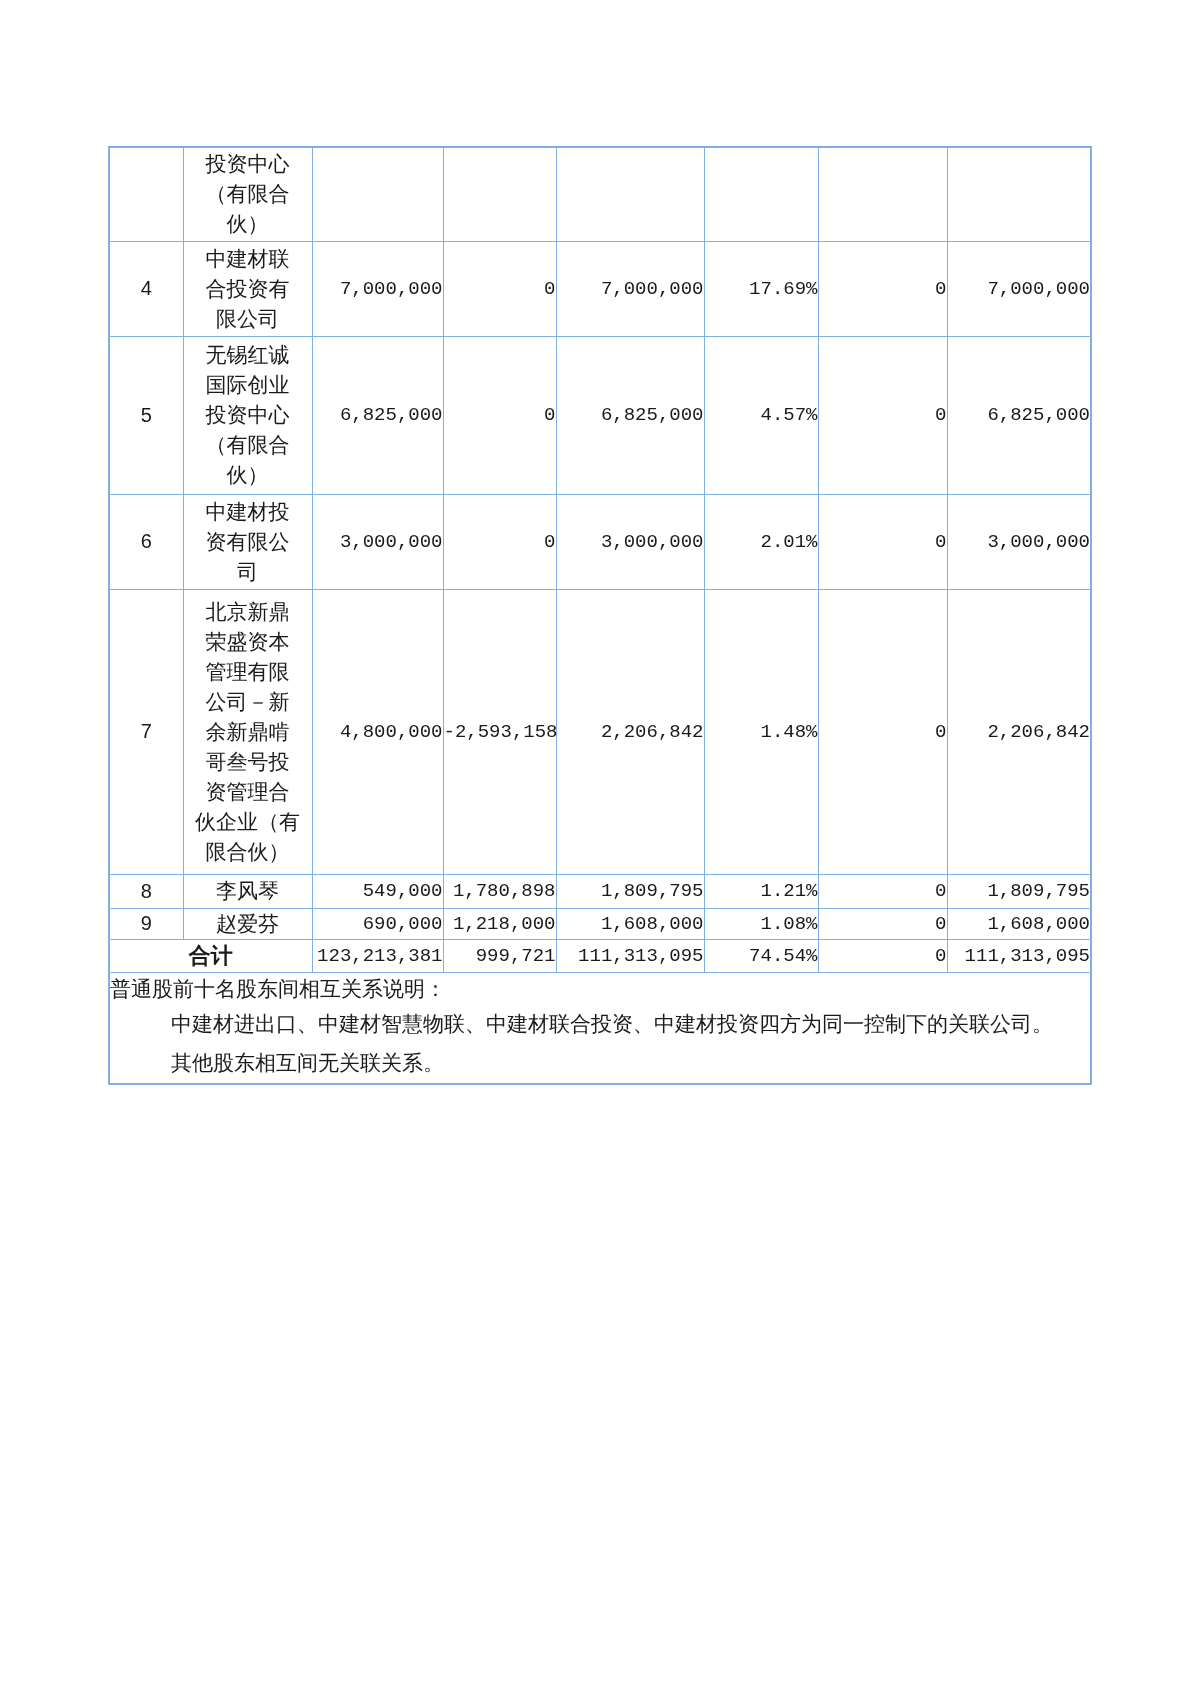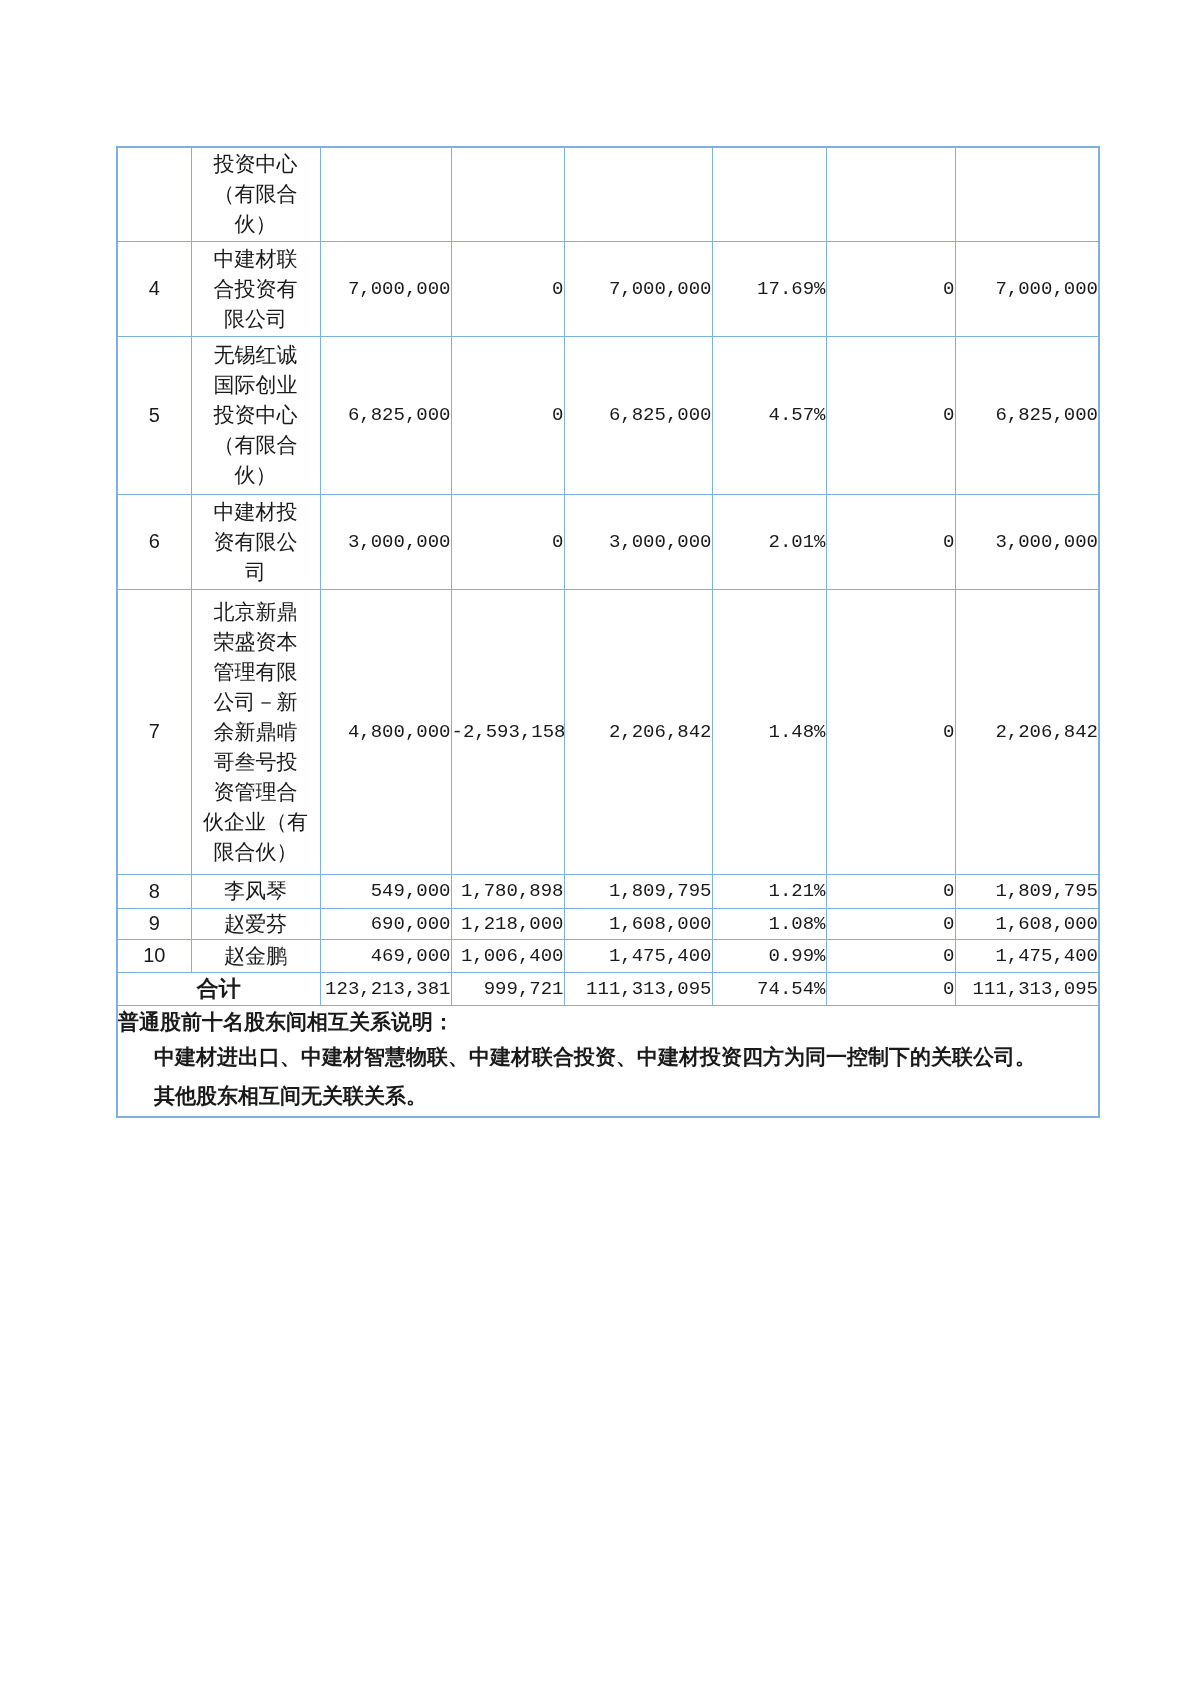--- a/index.html
+++ b/index.html
@@ -11,21 +11,21 @@
     position: relative;
     width: 1200px;
     height: 1697px;
     background: #ffffff;
     overflow: hidden;
     font-family: "Liberation Serif", serif;
     color: #1a1a1a;
   }
   table.shareholders {
     position: absolute;
-    left: 116px;
+    left: 108px;
     top: 146px;
     border-collapse: collapse;
     table-layout: fixed;
     width: 982px;
     border: 2px solid #7fb0e2;
   }
   table.shareholders td {
     border: 1px solid #7fb0e2;
     vertical-align: middle;
     padding: 0;
@@ -63,32 +63,33 @@
     font-size: 21px;
   }
   .notes-title {
     margin: 0;
     line-height: 32px;
   }
   .notes-para {
     margin: 0;
     text-indent: 36px;
     line-height: 39px;
+    padding-left: 25px;
   }
   
   tr.r-cont  { height: 94px; }
   tr.r-4     { height: 95px; }
   tr.r-5     { height: 158px; }
   tr.r-6     { height: 95px; }
   tr.r-7     { height: 285px; }
   tr.r-8     { height: 34px; }
   tr.r-9     { height: 30px; }
   tr.r-10    { height: 33px; }
   tr.r-total { height: 33px; }
-  tr.r-notes { height: 111px; font-weight: bold; }
+  tr.r-notes { height: 111px; }
 </style>
 </head>
 <body>
 
 <div class="page">
   <table class="shareholders">
     <colgroup>
       <col style="width:74px">
       <col style="width:129px">
       <col style="width:131px">
@@ -180,30 +181,20 @@
       <tr class="r-9">
         <td class="no-cell">9</td>
         <td class="name-cell">赵爱芬</td>
         <td class="val-cell">690,000</td>
         <td class="val-cell">1,218,000</td>
         <td class="val-cell">1,608,000</td>
         <td class="val-cell">1.08%</td>
         <td class="val-cell">0</td>
         <td class="val-cell">1,608,000</td>
       </tr>
-      <tr class="r-10">
-        <td class="no-cell">10</td>
-        <td class="name-cell">赵金鹏</td>
-        <td class="val-cell">469,000</td>
-        <td class="val-cell">1,006,400</td>
-        <td class="val-cell">1,475,400</td>
-        <td class="val-cell">0.99%</td>
-        <td class="val-cell">0</td>
-        <td class="val-cell">1,475,400</td>
-      </tr>
       <tr class="r-total">
         <td class="total-label-cell" colspan="2">合计</td>
         <td class="val-cell">123,213,381</td>
         <td class="val-cell">999,721</td>
         <td class="val-cell">111,313,095</td>
         <td class="val-cell">74.54%</td>
         <td class="val-cell">0</td>
         <td class="val-cell">111,313,095</td>
       </tr>
       <tr class="r-notes">

